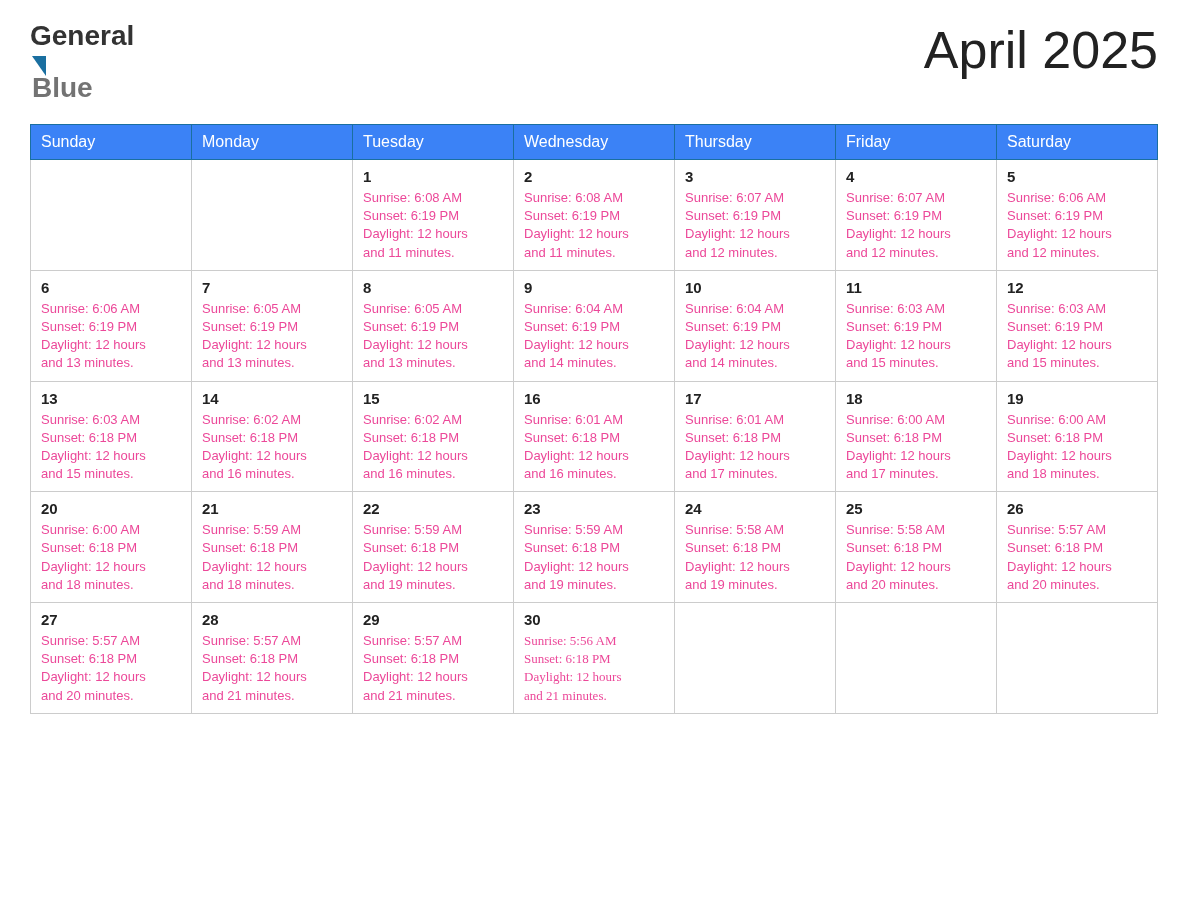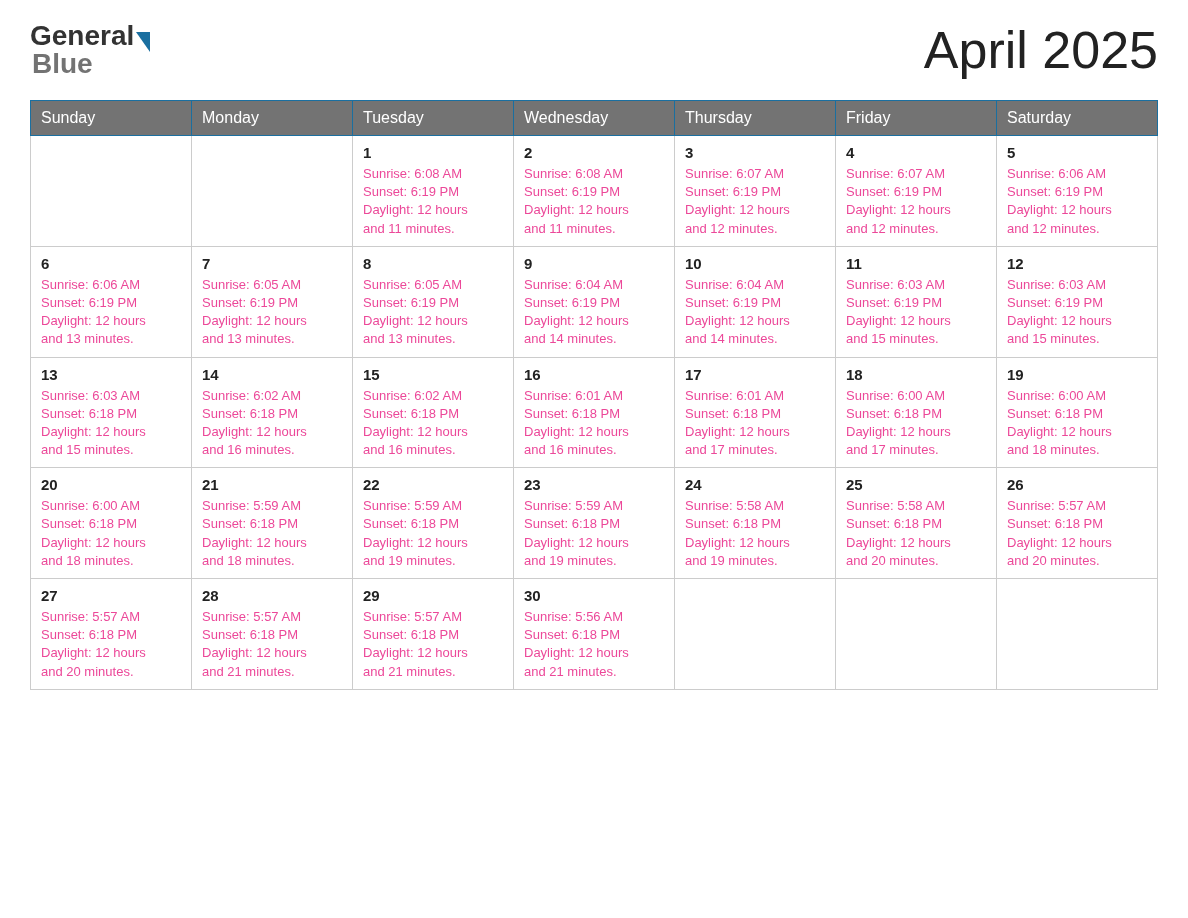--- a/index.html
+++ b/index.html
@@ -16,24 +16,25 @@
       align-items: flex-start;
       margin-bottom: 20px;
     }
     .logo {
       display: flex;
       flex-direction: column;
       align-items: flex-start;
     }
     .logo-text {
       display: flex;
-      align-items: flex-end;
+      align-items: flex-start;
       font-size: 28px;
       font-weight: bold;
       color: #333;
+      flex-direction: column;
     }
     .logo-general { color: #333; }
     .logo-arrow {
       display: inline-block;
       width: 0;
       height: 0;
       border-left: 14px solid transparent;
       border-right: 0px solid transparent;
       border-top: 20px solid #1a6fa0;
       margin-left: 2px;
@@ -57,21 +58,21 @@
     .title-section h2 {
       font-size: 22px;
       font-weight: normal;
       color: #444;
     }
     .calendar {
       width: 100%;
       border-collapse: collapse;
     }
     .calendar thead tr {
-      background-color: #737373;
+      background-color: #3b82f6;
       margin-top: 24px;
     }
     .calendar thead th {
       color: #fff;
       padding: 8px 10px;
       text-align: left;
       font-size: 16px;
       font-weight: normal;
       border: 1px solid #1a6fa0;
     }
@@ -342,21 +343,21 @@
         </td>
         <td>
           <div class="day-number">29</div>
           <div class="day-info" style="white-space: pre-line;">Sunrise: 5:57 AM
 Sunset: 6:18 PM
 Daylight: 12 hours
 and 21 minutes.</div>
         </td>
         <td>
           <div class="day-number">30</div>
-          <div class="day-info" style="white-space: pre-line;">Sunrise: 5:56 AM
+          <div class="day-info" style="white-space: pre-line; font-family: Liberation Serif, serif;">Sunrise: 5:56 AM
 Sunset: 6:18 PM
 Daylight: 12 hours
 and 21 minutes.</div>
         </td>
         <td class="empty-cell"></td>
         <td class="empty-cell"></td>
         <td class="empty-cell"></td>
       </tr>
     </tbody>
 </table>

